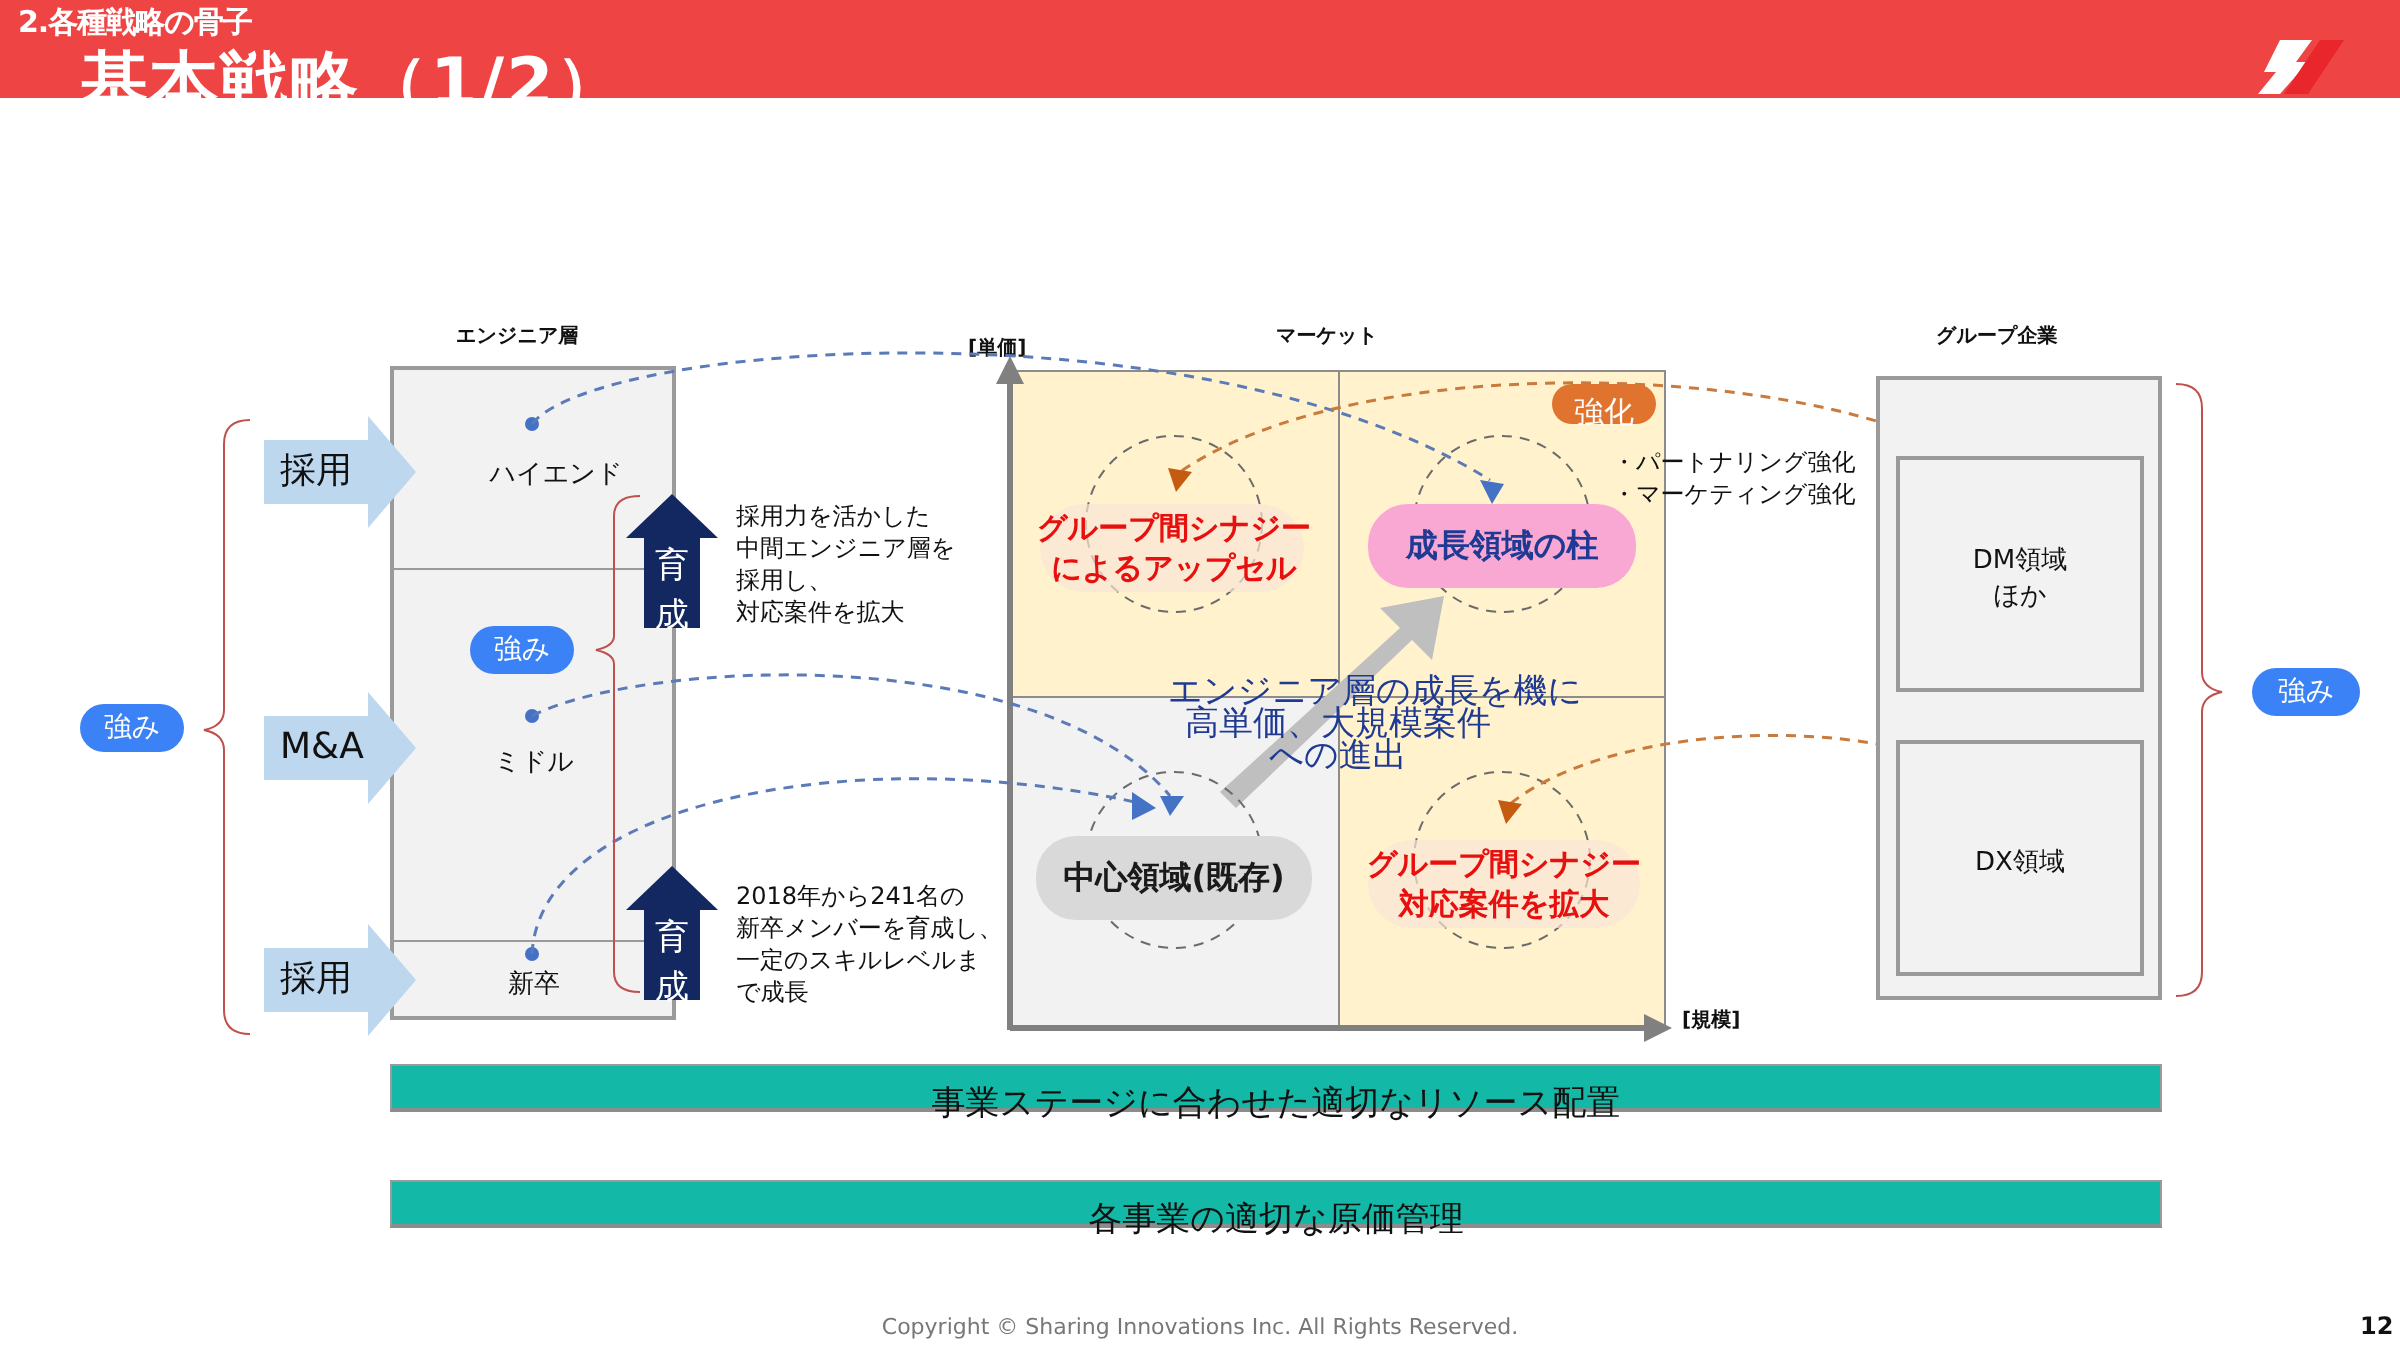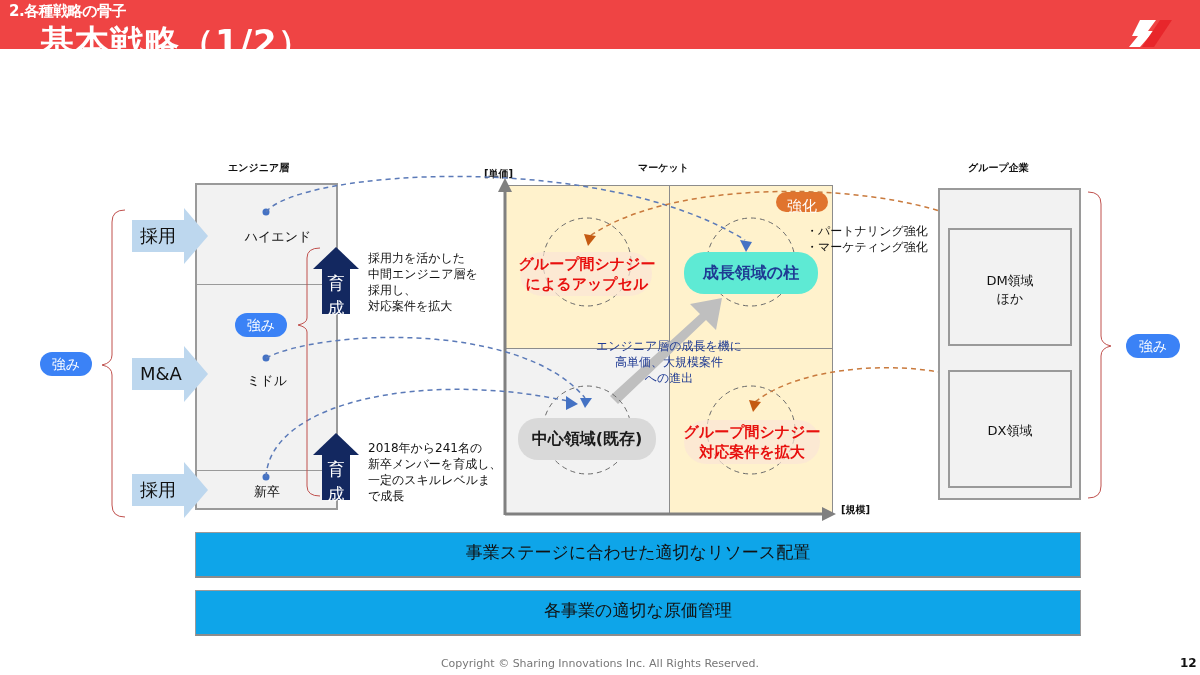--- a/index.html
+++ b/index.html
@@ -29,27 +29,27 @@
   .arrow-up .head { position: absolute; left: 0; top: 0; width: 0; height: 0; border-left: 23px solid transparent; border-right: 23px solid transparent; border-bottom: 22px solid #132860; }
   .arrow-up .shaft { position: absolute; left: 9px; top: 22px; width: 28px; background: #132860; color: #fff; font-size: 17px; text-align: center; line-height: 25px; padding-top: 2px; }
 
   .note { position: absolute; font-size: 12px; color: #111; line-height: 16px; white-space: nowrap; }
 
   .quad { position: absolute; border: 1px solid #8c8c8c; }
   .q-yellow { background: #fff2cc; }
   .q-gray { background: #f2f2f2; }
 
   .pill { position: absolute; border-radius: 20px; text-align: center; font-weight: bold; white-space: nowrap; }
-  .pill-blue { background: #5eead4; color: #1f3a93; font-size: 16px; }
+  .pill-blue { background: #f9a8d4; color: #1f3a93; font-size: 16px; }
   .pill-gray { background: #d9d9d9; color: #1a1a1a; font-size: 16px; }
   .syn-text { position: absolute; color: #e8100e; font-size: 15px; font-weight: bold; text-align: center; line-height: 20px; white-space: nowrap; }
   .syn-bg { position: absolute; border-radius: 30px; background: #fbe5d6; opacity: 0.7; }
-  .center-text { position: absolute; color: #1f3a93; font-size: 12px; text-align: center; line-height: 16px; white-space: nowrap; }
-
-  .bottom-bar { position: absolute; left: 195px; width: 886px; height: 46px; background: #0ea5e9; border: 1px solid #9a9a9a; border-bottom: 2px solid #8c8c8c; font-size: 17px; text-align: center; line-height: 39px; color: #111; }
+  .center-text { position: absolute; color: #1f3a93; font-size: 17px; text-align: center; line-height: 16px; white-space: nowrap; }
+
+  .bottom-bar { position: absolute; left: 195px; width: 886px; height: 24px; background: #14b8a6; border: 1px solid #9a9a9a; border-bottom: 2px solid #8c8c8c; font-size: 17px; text-align: center; line-height: 39px; color: #111; }
 
   .footer { position: absolute; left: 0; top: 657px; width: 1200px; text-align: center; font-size: 11px; color: #777; }
   .page-num { position: absolute; left: 1180px; top: 656px; font-size: 12px; font-weight: bold; color: #111; }
 
   svg.overlay { position: absolute; left: 0; top: 0; pointer-events: none; }
 </style>
 </head>
 <body>
 
 <div class="header">

